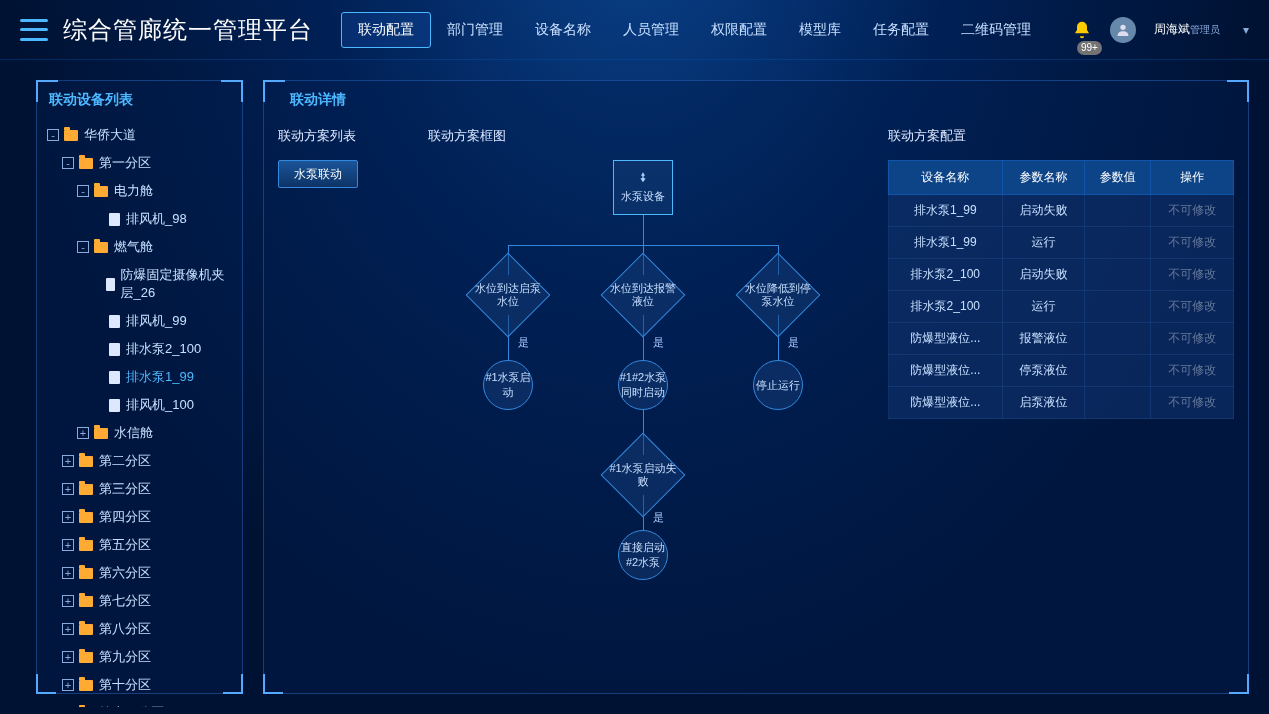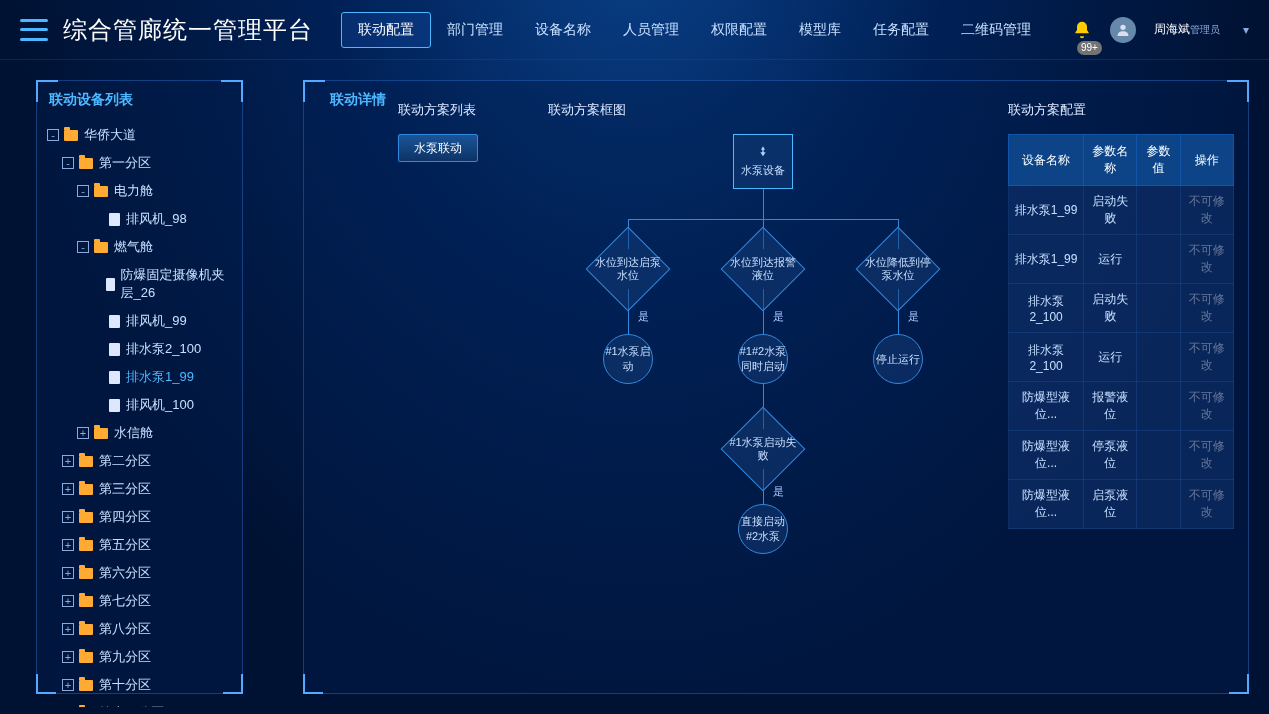--- a/index.html
+++ b/index.html
@@ -31,21 +31,21 @@
 .panel-title{color:#4db8ff;font-size:14px;font-weight:bold;padding:0 12px 8px;}
 .tree{padding:4px 10px;max-height:590px;overflow-y:auto;}
 .tree-node{display:flex;align-items:center;padding:5px 0;cursor:pointer;font-size:13px;}
 .toggle{width:12px;height:12px;border:1px solid #88aadd;display:flex;align-items:center;justify-content:center;color:#88aadd;font-size:11px;line-height:10px;margin-right:5px;}
 .folder-icon{width:14px;height:11px;background:#ffaa33;margin-right:6px;border-radius:1px;position:relative;}
 .folder-icon::before{content:"";position:absolute;top:-3px;left:0;width:6px;height:3px;background:#ffaa33;border-radius:1px 1px 0 0;}
 .file-icon{width:11px;height:13px;background:#dde8ff;margin-right:6px;border-radius:1px;}
 .node-label{color:#c8e0ff;}
 .node-label.selected{color:#4db8ff;}
 .ind-1{padding-left:15px;}.ind-2{padding-left:30px;}.ind-3{padding-left:45px;}
-.main{flex:1;padding:10px 14px;display:flex;flex-direction:row;margin-left:40px;}
+.main{flex:1;padding:10px 14px;display:flex;flex-direction:column;}
 .detail-cols{display:flex;gap:30px;margin-top:10px;flex:1;}
 .col{display:flex;flex-direction:column;}
 .col-title{color:#dde8ff;font-size:13px;margin-bottom:15px;}
 .scheme-btn{width:80px;height:28px;background:linear-gradient(#1a5599,#0d3366);border:1px solid #3388dd;color:#fff;display:flex;align-items:center;justify-content:center;cursor:pointer;font-size:12px;border-radius:2px;}
 .flow-col{flex:0 0 430px;}
 .flow{position:relative;height:440px;}
 .fbox{position:absolute;border:1px solid #3388dd;background:rgba(20,60,120,.5);color:#c8e0ff;display:flex;flex-direction:column;align-items:center;justify-content:center;font-size:11px;text-align:center;}
 .root{top:0;left:185px;width:60px;height:55px;border-color:#4db8ff;}
 .root svg{width:16px;height:16px;fill:#a8d8ff;margin-bottom:2px;}
 .diamond{width:60px;height:60px;transform:rotate(45deg);}

